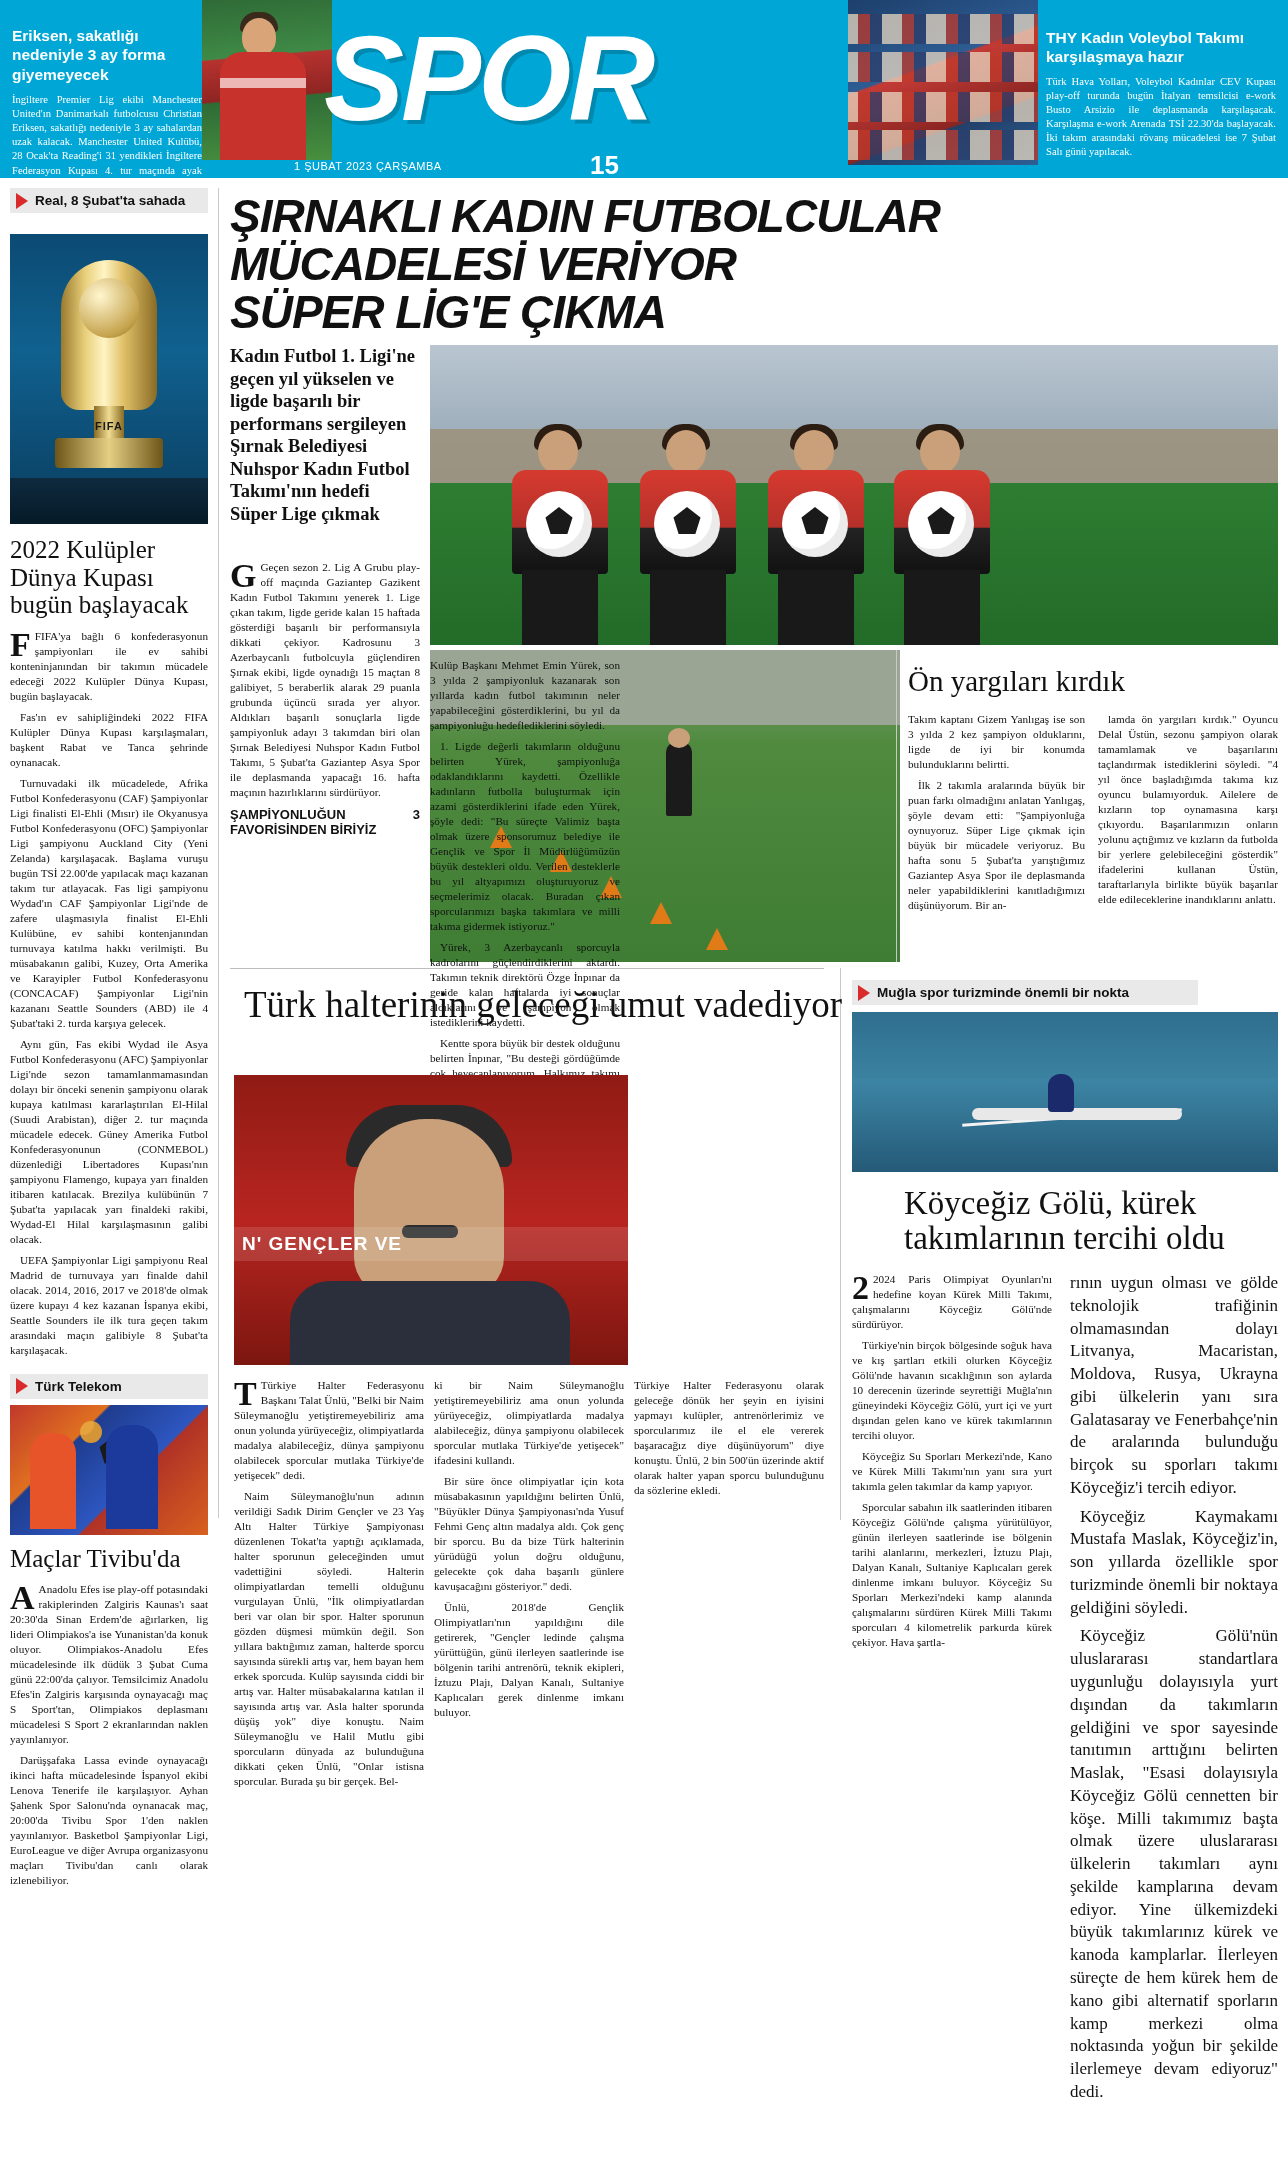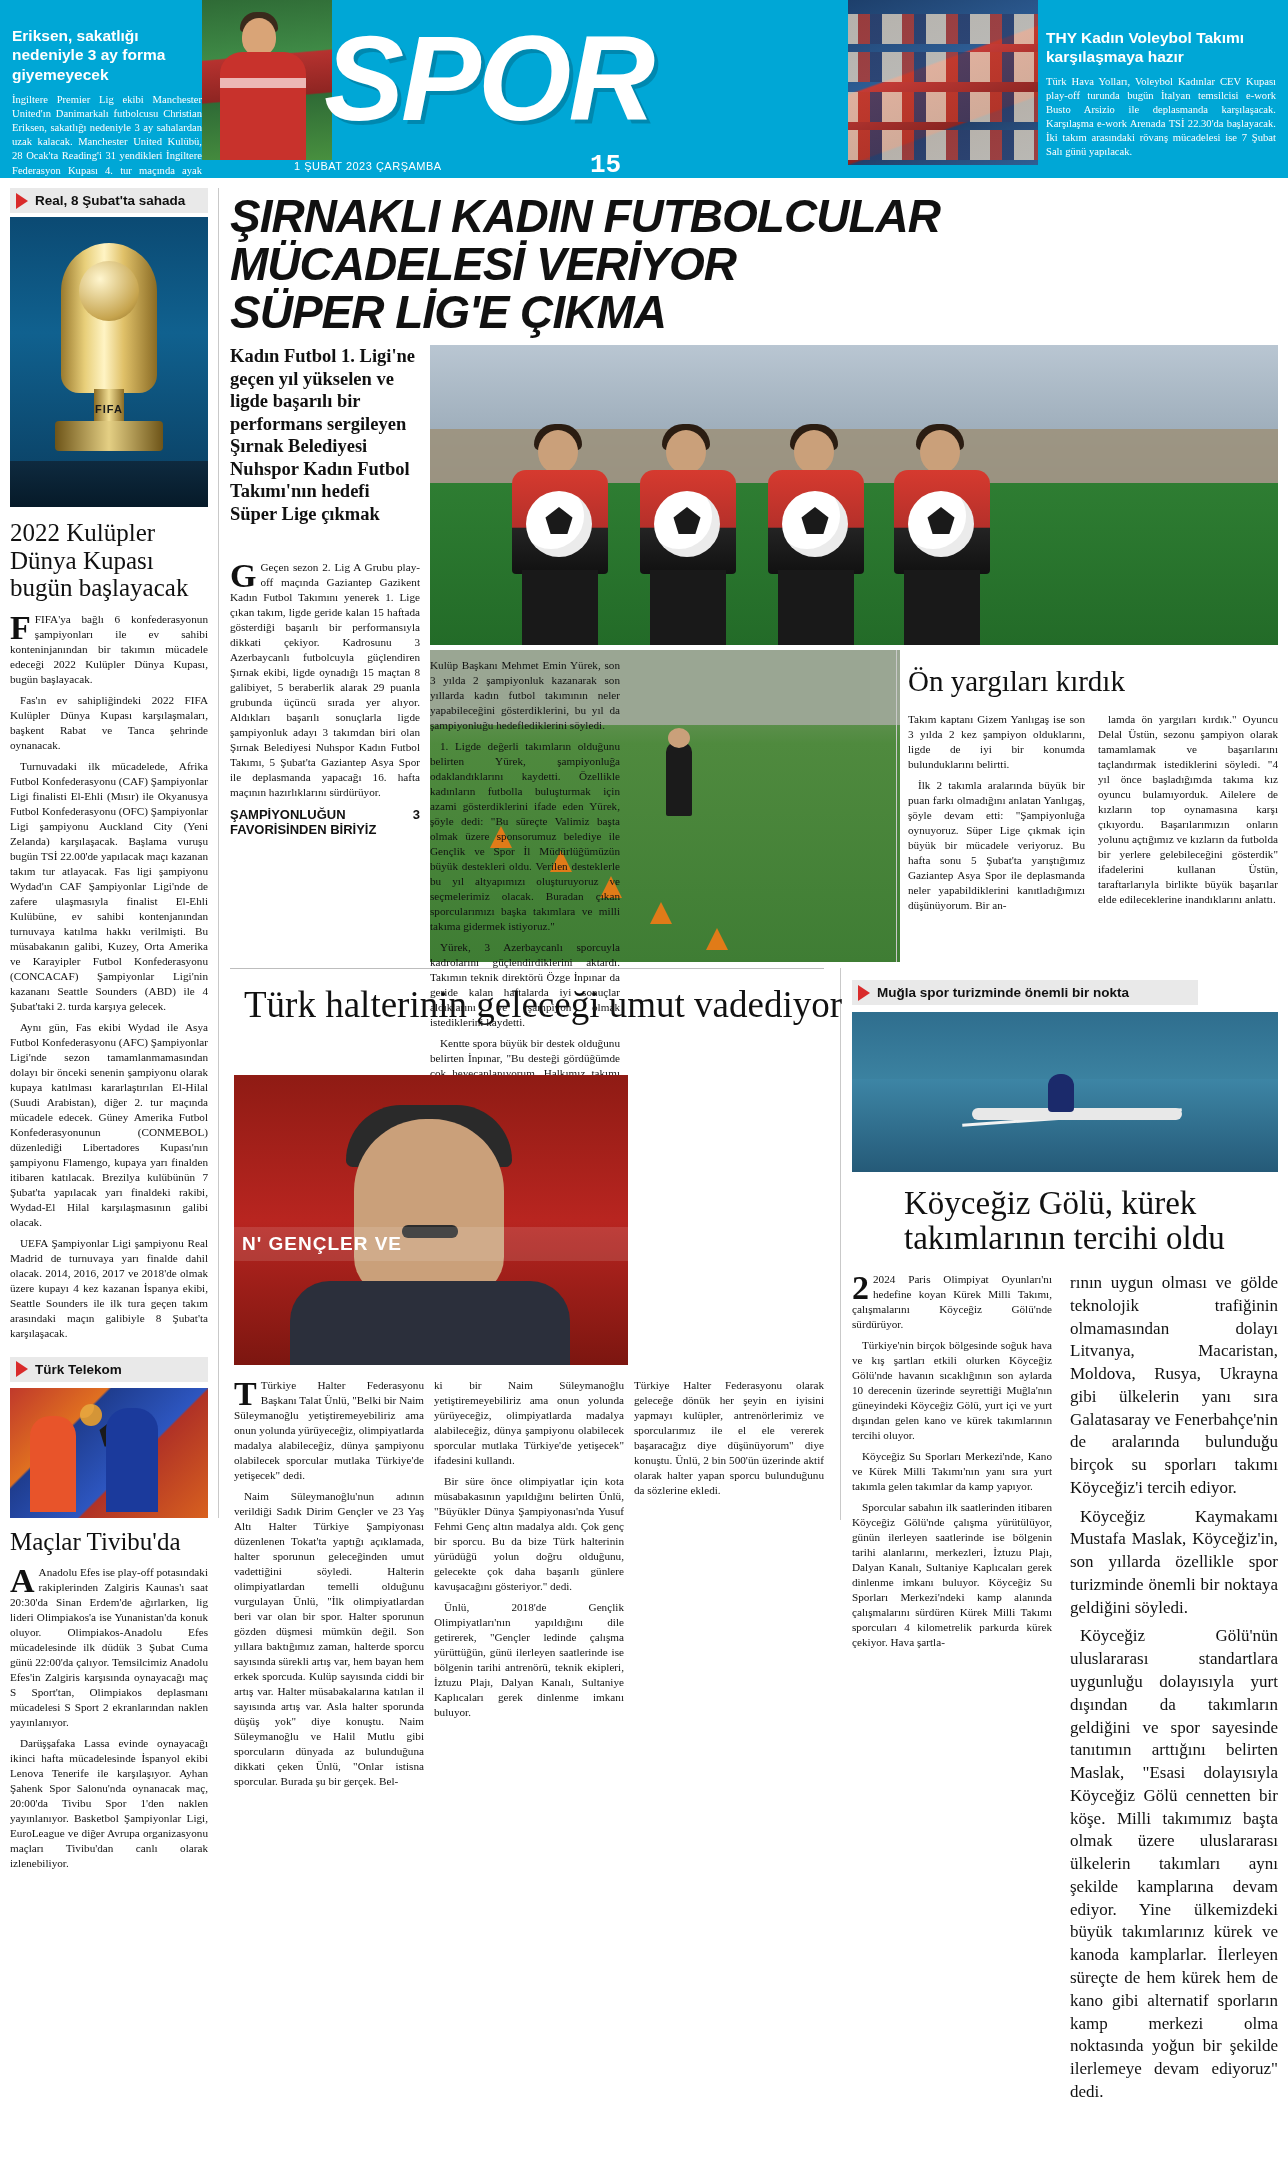--- a/index.html
+++ b/index.html
@@ -82,21 +82,21 @@
   .mast-right .mr-body {
     margin-top:8px; font-size:10.6px; line-height:1.33; text-align:justify;
   }
   .mast-date {
     position:absolute; left:294px; top:160px;
     font-family:"Liberation Sans", sans-serif;
     font-size:11px; color:#ffffff; letter-spacing:.5px;
   }
   .page-num {
     position:absolute; left:590px; top:150px;
-    font-family:Liberation Mono, monospace;
+    font-family:Liberation Sans, sans-serif;
     font-weight:bold; font-size:26px; color:#ffffff;
   }
 
   
   .flag {
     display:flex; align-items:center; gap:7px;
     background:#e9e9e9; height:25px; padding-left:4px;
     border-left:0;
   }
   .flag .tri {
@@ -104,21 +104,21 @@
     border-left:12px solid #d92b2b; margin-left:2px;
   }
   .flag .flabel {
     font-family:"Liberation Sans", sans-serif;
     font-weight:bold; font-size:13.5px; color:#111;
   }
 
   
   .left-col { position:absolute; left:10px; top:188px; width:198px; }
   .trophy-photo {
-    width:198px; height:290px; margin-top:4px;
+    width:198px; height:290px; margin-top:21px;
     background:linear-gradient(180deg,#0b4a73 0%,#10618f 40%,#0a3c5e 100%);
     position:relative; overflow:hidden;
   }
   .trophy-photo .cup {
     position:absolute; left:50%; transform:translateX(-50%); top:26px;
     width:96px; height:150px;
     background:linear-gradient(90deg,#9a7a2e 0%,#e8cf7a 25%,#fff4c4 45%,#e0c169 65%,#8a6b24 100%);
     border-radius:48px 48px 18px 18px;
   }
   .trophy-photo .cup:after {

